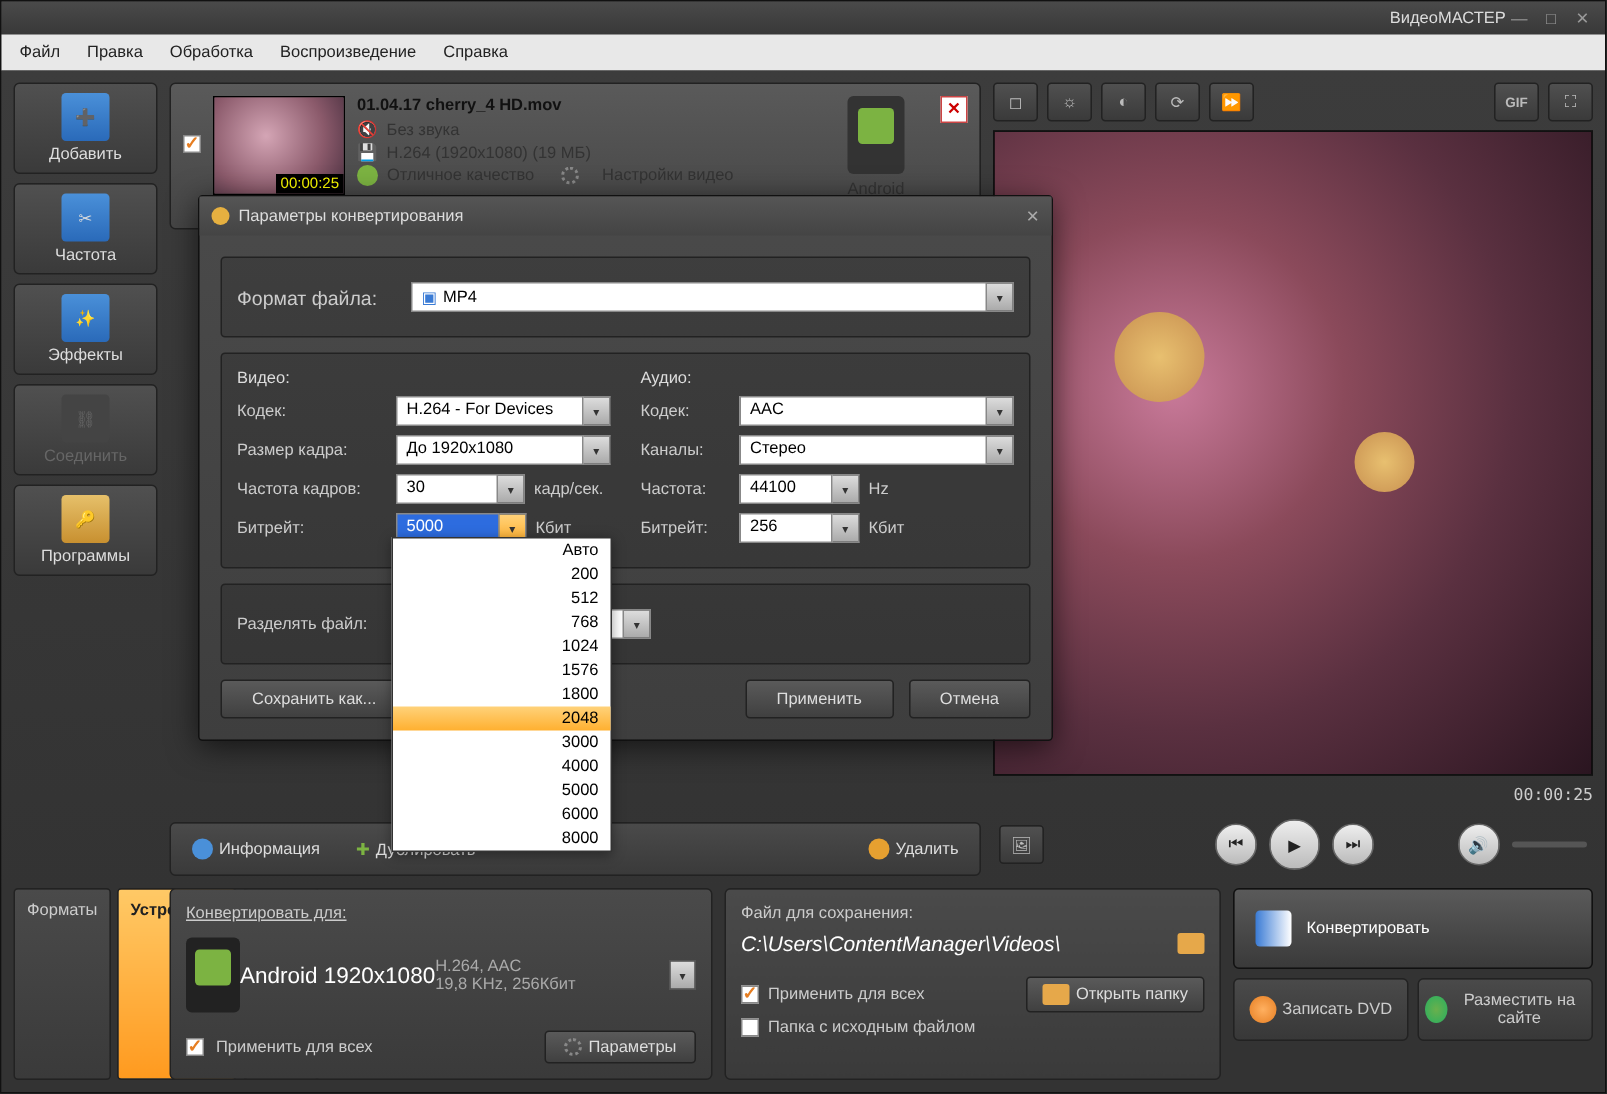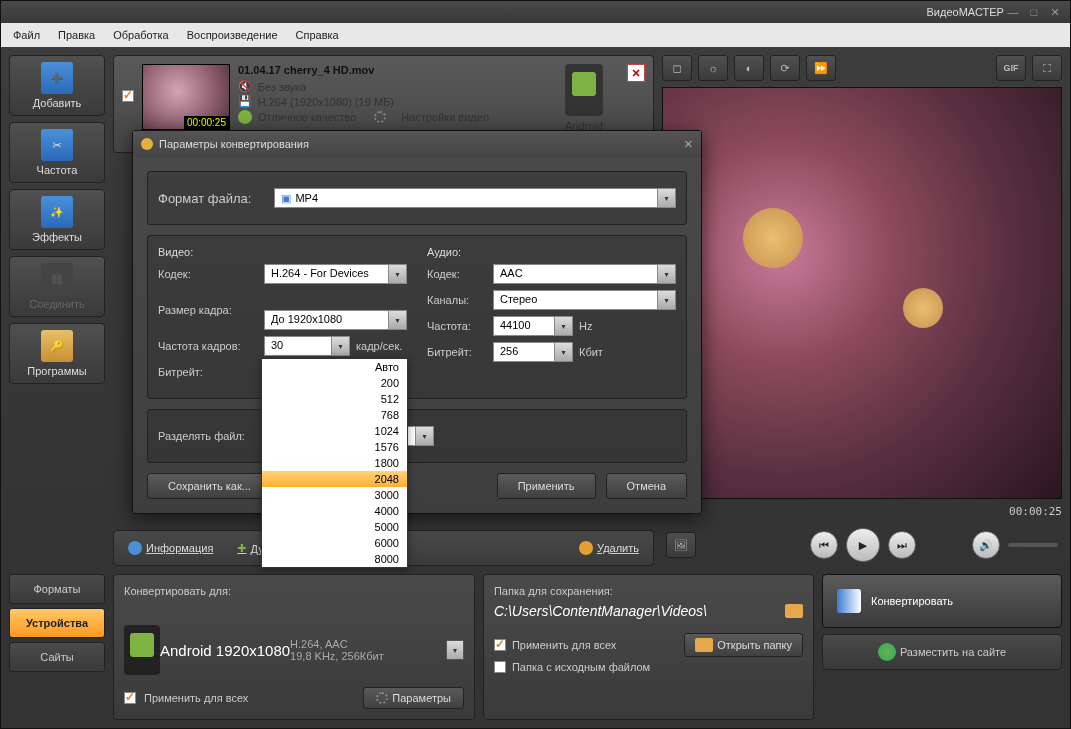--- a/index.html
+++ b/index.html
@@ -19,21 +19,21 @@
 .file-panel { background: linear-gradient(#5a5a5a,#454545); border: 1px solid #222; border-radius: 4px; padding: 8px; display: flex; gap: 8px; align-items:flex-start; }
 .thumb { width: 88px; height: 66px; background: linear-gradient(135deg,#8b5a6b,#d4a5b5); border: 1px solid #000; position: relative; }
 .thumb-time { position: absolute; bottom: 0; right: 0; background: #000; color: #ff0; font-size: 10px; padding: 1px 3px; }
 .file-info { flex: 1; color: #222; }
 .file-title { font-weight: bold; color: #111; margin-bottom: 4px; }
 .file-line { display: flex; align-items: center; gap: 6px; margin: 2px 0; font-size: 11px; color: #333; }
 .target-dev { text-align: center; color: #333; width:70px; }
 .target-icon { width: 38px; height: 52px; background: #333; border-radius: 4px; margin: 0 auto 4px; position:relative; }
 .target-icon::after { content:''; position:absolute; top:8px; left:7px; width:24px; height:24px; background:#7cb342; border-radius:3px; }
 .close-x { width: 18px; height: 18px; background: #fff; border: 1px solid #c44; color: #c00; text-align: center; line-height: 16px; font-weight: bold; cursor:pointer; }
-.toolbar-row { display: flex; gap: 8px; padding: 6px; background: linear-gradient(#4a4a4a,#3a3a3a); border: 1px solid #222; border-radius: 4px; align-items: flex-end; text-decoration: underline; }
+.toolbar-row { display: flex; gap: 8px; padding: 6px; background: linear-gradient(#4a4a4a,#3a3a3a); border: 1px solid #222; border-radius: 4px; align-items: flex-end; }
 .tbtn { padding: 4px 8px; color: #ddd; cursor:pointer; display:flex; align-items:center; gap:4px; }
 .icon-circ { width: 14px; height: 14px; border-radius: 50%; display:inline-block; }
 .preview-icons { display: flex; gap: 6px; }
 .picon { width: 30px; height: 26px; background: linear-gradient(#505050,#3a3a3a); border: 1px solid #222; border-radius: 3px; display:flex; align-items:center; justify-content:center; color:#bbb; cursor:pointer; }
 .preview-area { flex: 1; background: #000; border: 1px solid #111; position: relative; overflow:hidden; }
 .preview-img { position:absolute; inset:0; background: radial-gradient(circle at 30% 40%, #c97a9a 0%, #8b4a5b 30%, #5a3040 60%, #2a1520 100%); }
 .flower { position:absolute; width:60px; height:60px; background: radial-gradient(#e8c070,#c89050); border-radius:50%; }
 .playback { display: flex; align-items: center; gap: 8px; padding: 4px; }
 .time-label { color: #ccc; font-family: monospace; }
 .play-ctrl { width: 28px; height: 28px; background: linear-gradient(#eee,#bbb); border-radius: 50%; border:1px solid #666; display:flex; align-items:center; justify-content:center; color:#222; cursor:pointer; }
@@ -52,21 +52,21 @@
 .two-col { display: flex; gap: 20px; }
 .col { flex: 1; }
 .col-head { color: #ddd; margin-bottom: 6px; }
 .unit { color: #ccc; width: 50px; }
 .btn { background: linear-gradient(#5a5a5a,#404040); border: 1px solid #222; color: #ddd; padding: 6px 20px; border-radius: 3px; cursor:pointer; }
 .dialog-btns { display: flex; gap: 10px; }
 .dropdown-open { position: absolute; background: #fff; border: 1px solid #333; z-index: 200; box-shadow: 0 2px 8px rgba(0,0,0,0.4); }
 .dropdown-open div { padding: 2px 8px; color: #000; cursor:pointer; white-space:nowrap; }
 .dropdown-open div.hl { background: linear-gradient(#ffd27a,#ffb030); }
 .bottom { display: flex; gap: 8px; padding: 0 8px 8px; background:#333; }
-.bottom-left { width:96px; display:flex; flex-direction:column; gap:4px; }
+.bottom-left { width:96px; display:flex; flex-direction:row; gap:4px; }
 .tab { background: linear-gradient(#4a4a4a,#3a3a3a); border:1px solid #222; padding:8px; text-align:center; color:#ccc; cursor:pointer; border-radius:3px;}
 .tab.active { background: linear-gradient(#ffc966,#ff9a1f); color:#222; font-weight:bold; }
 .bottom-panel { flex:1; background: linear-gradient(#4a4a4a,#3a3a3a); border:1px solid #222; border-radius:4px; padding:10px; }
 .bottom-right { width: 240px; display:flex; flex-direction:column; gap:6px; }
 .convert-btn { background: linear-gradient(#5a5a5a,#3a3a3a); border:1px solid #111; border-radius:4px; padding:14px; display:flex; align-items:center; gap:10px; color:#fff; font-size:16px; cursor:pointer; }
 .sub-btns { display:flex; gap:6px; }
 .sub-btn { flex:1; background: linear-gradient(#4a4a4a,#383838); border:1px solid #222; border-radius:4px; padding:8px 4px; text-align:center; color:#ccc; font-size:10px; cursor:pointer; display:flex; align-items:center; gap:4px; justify-content:center; }
 .cb { width:12px; height:12px; border:1px solid #888; background:#fff; display:inline-block; position:relative; }
 .cb.checked::after { content:'✓'; position:absolute; top:-3px; left:0; color:#e67e22; font-size:12px; font-weight:bold; }
 .folder-icn { width:18px; height:14px; background:#e6a84a; border-radius:2px; display:inline-block; }
@@ -186,21 +186,21 @@
     </div>
   </div>
 
   <div class="bottom">
     <div class="bottom-left">
       <div class="tab">Форматы</div>
       <div class="tab active">Устройства</div>
       <div class="tab">Сайты</div>
     </div>
     <div class="bottom-panel" style="flex:1.1;">
-      <div style="margin-bottom:24px;">Конвертировать для:</div>
+      <div style="margin-bottom:6px;text-decoration:underline;">Конвертировать для:</div>
       <div class="dev-box">
         <div class="dev-phone"></div>
         <div>
           <div style="color:#fff;font-size:15px;">Android 1920x1080</div>
         </div>
         <div style="color:#aaa;">
           <div>H.264, AAC</div>
           <div>19,8 KHz, 256Кбит</div>
         </div>
         <div style="margin-left:auto;">
@@ -211,21 +211,21 @@
         <span class="cb checked"></span>
         <span>Применить для всех</span>
         <div style="flex:1;"></div>
         <div class="btn" style="padding:4px 12px;display:flex;align-items:center;gap:4px;">
             <span class="gear-ic"></span>
             <span>Параметры</span>
           </div>
       </div>
     </div>
     <div class="bottom-panel" style="flex:1;">
-      <div style="margin-bottom:6px;">Папка для сохранения:</div>
+      <div style="margin-bottom:6px;">Файл для сохранения:</div>
       <div style="display:flex;align-items:center;gap:6px;">
         <div style="flex:1;font-size:14px;color:#fff;font-style:italic;">C:\Users\ContentManager\Videos\</div>
         <span class="folder-icn"></span>
       </div>
       <div style="display:flex;gap:20px;margin-top:14px;align-items:center;">
         <div style="display:flex;align-items:center;gap:6px;">
             <span class="cb checked"></span>
             <span>Применить для всех</span>
           </div>
         <div style="flex:1;"></div>
@@ -238,20 +238,24 @@
           <span class="cb"></span>
           <span>Папка с исходным файлом</span>
         </div>
     </div>
     <div class="bottom-right">
       <div class="convert-btn">
         <span style="width:24px;height:24px;background:linear-gradient(90deg,#3a7bd5,#fff);border-radius:3px;"></span>
         <span>Конвертировать</span>
       </div>
       <div class="sub-btns">
+        <div class="sub-btn">
+            <span style="width:18px;height:18px;background:radial-gradient(#ffb060,#e67e22);border-radius:50%;"></span>
+            <span>Записать DVD</span>
+          </div>
         <div class="sub-btn">
             <span style="width:18px;height:18px;background:radial-gradient(#6ab04c,#27ae60);border-radius:50%;"></span>
             <span>Разместить на сайте</span>
           </div>
       </div>
     </div>
   </div>
 
   <div class="modal">
     <div class="modal-title">
@@ -279,21 +283,21 @@
           <div class="col-head">Видео:</div>
           <div class="row">
               <div class="lbl">Кодек:</div>
               <div class="combo" style="flex:1;">
                 <div class="fld" style="flex:1;">H.264 - For Devices</div>
                 <div class="combo-btn">▾</div>
               </div>
             </div>
           <div class="row">
               <div class="lbl">Размер кадра:</div>
-              <div class="combo" style="flex:1;margin-top:20px;">
+              <div class="combo" style="flex:1;">
                 <div class="fld" style="flex:1;">До 1920x1080</div>
                 <div class="combo-btn">▾</div>
               </div>
             </div>
           <div class="row">
               <div class="lbl">Частота кадров:</div>
               <div class="combo" style="width:86px;">
                 <div class="fld" style="flex:1;">30</div>
                 <div class="combo-btn">▾</div>
               </div>

